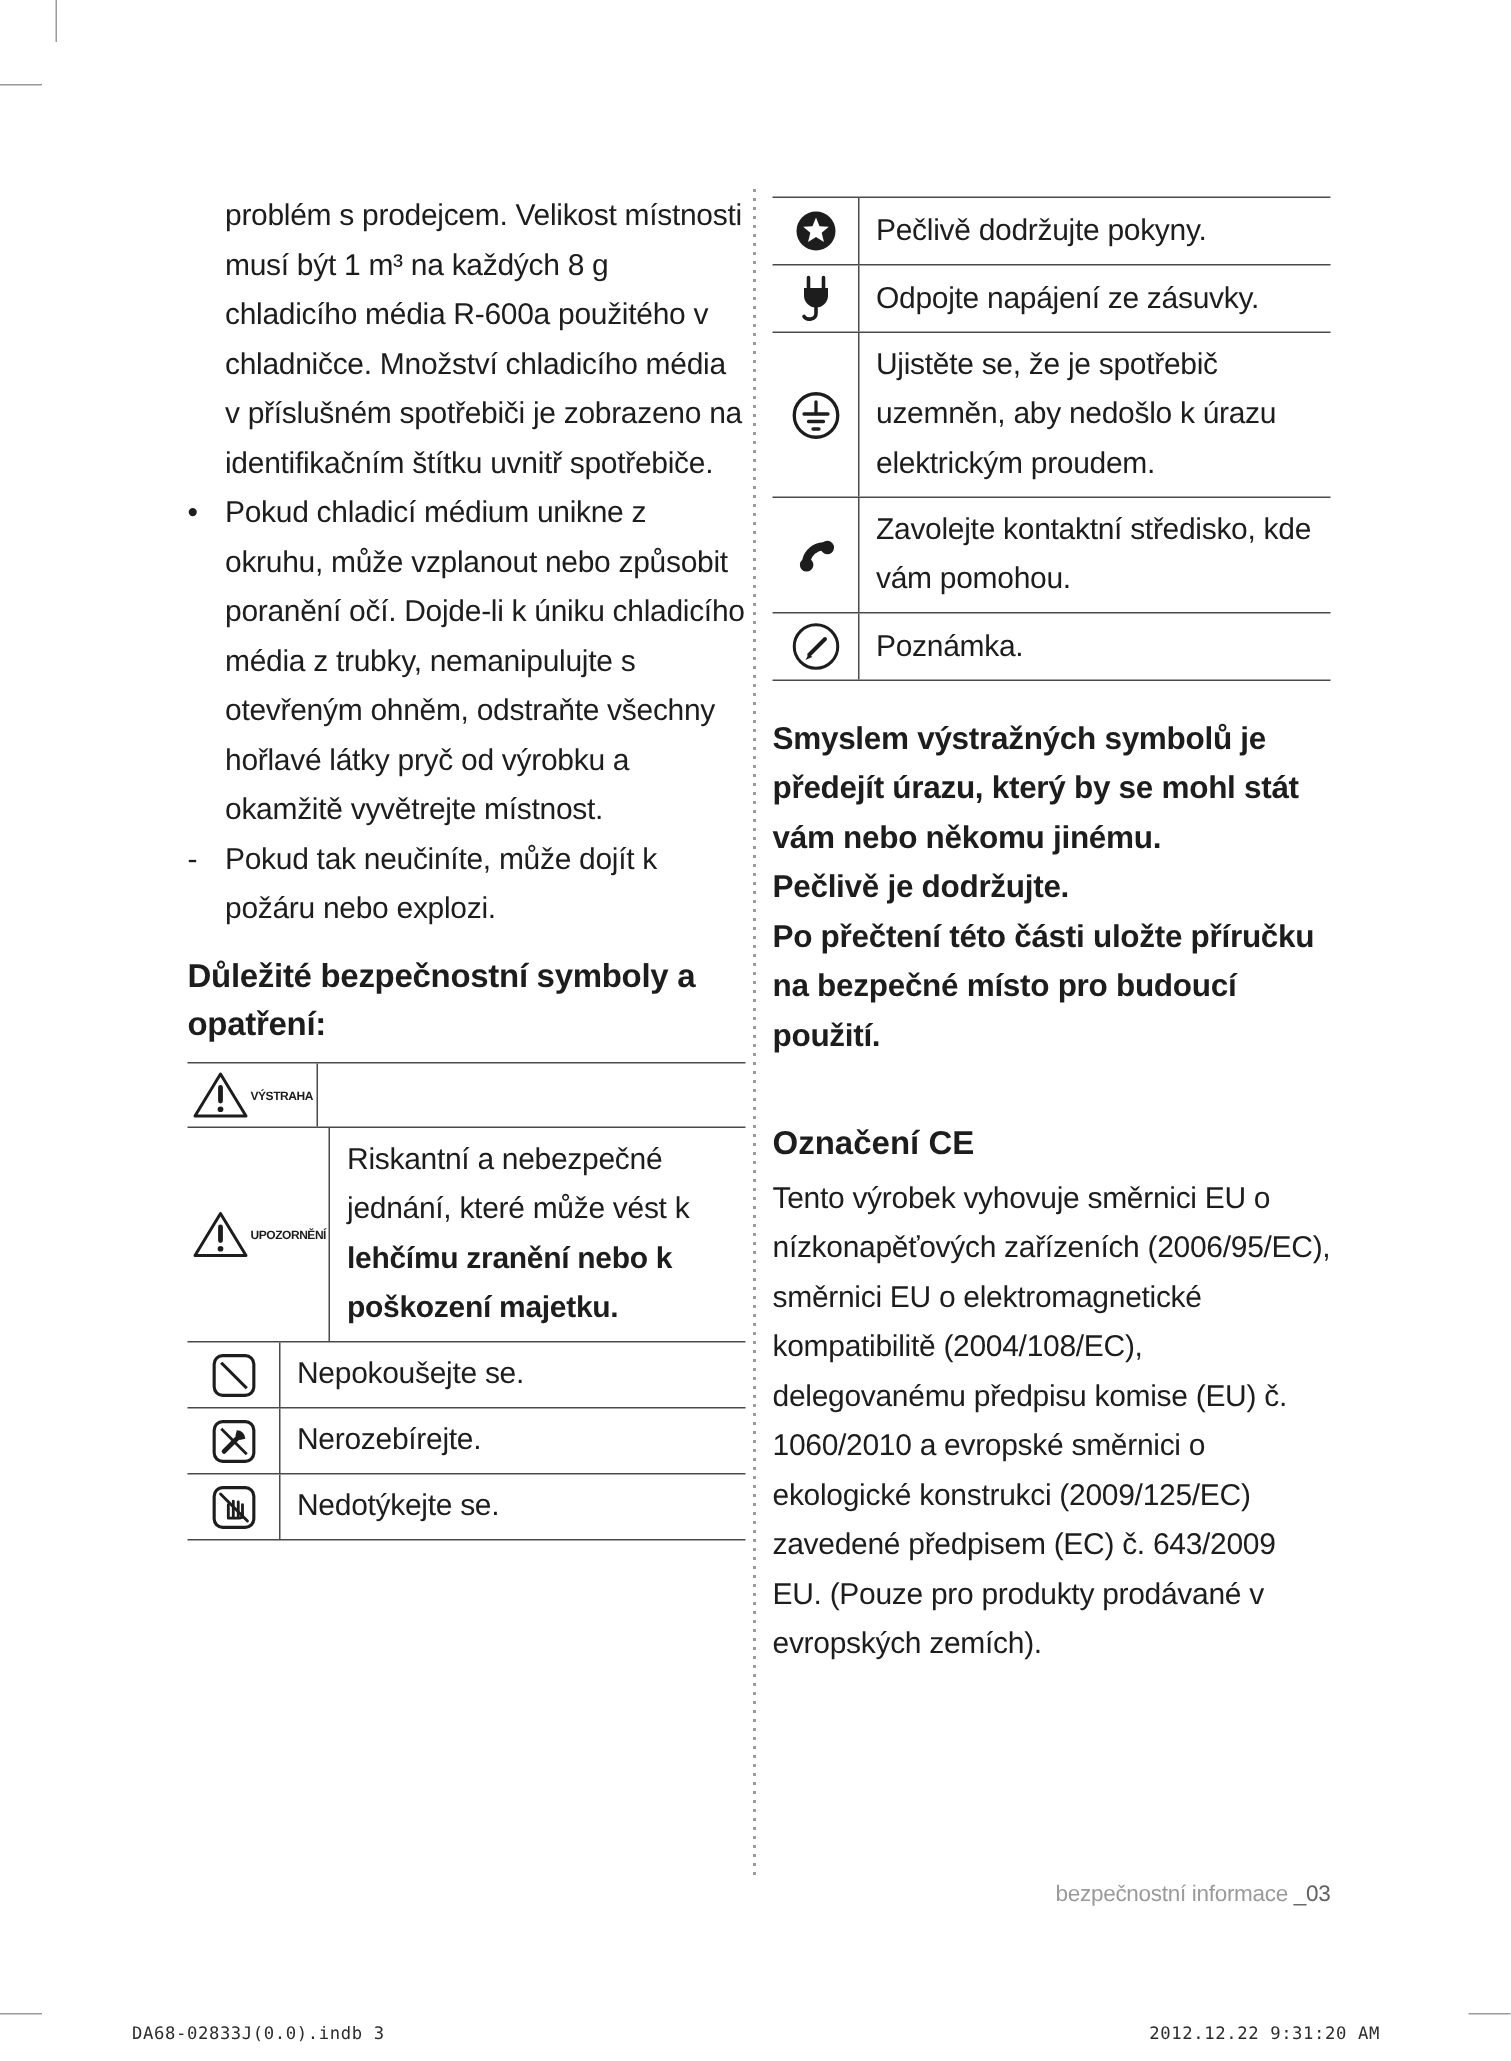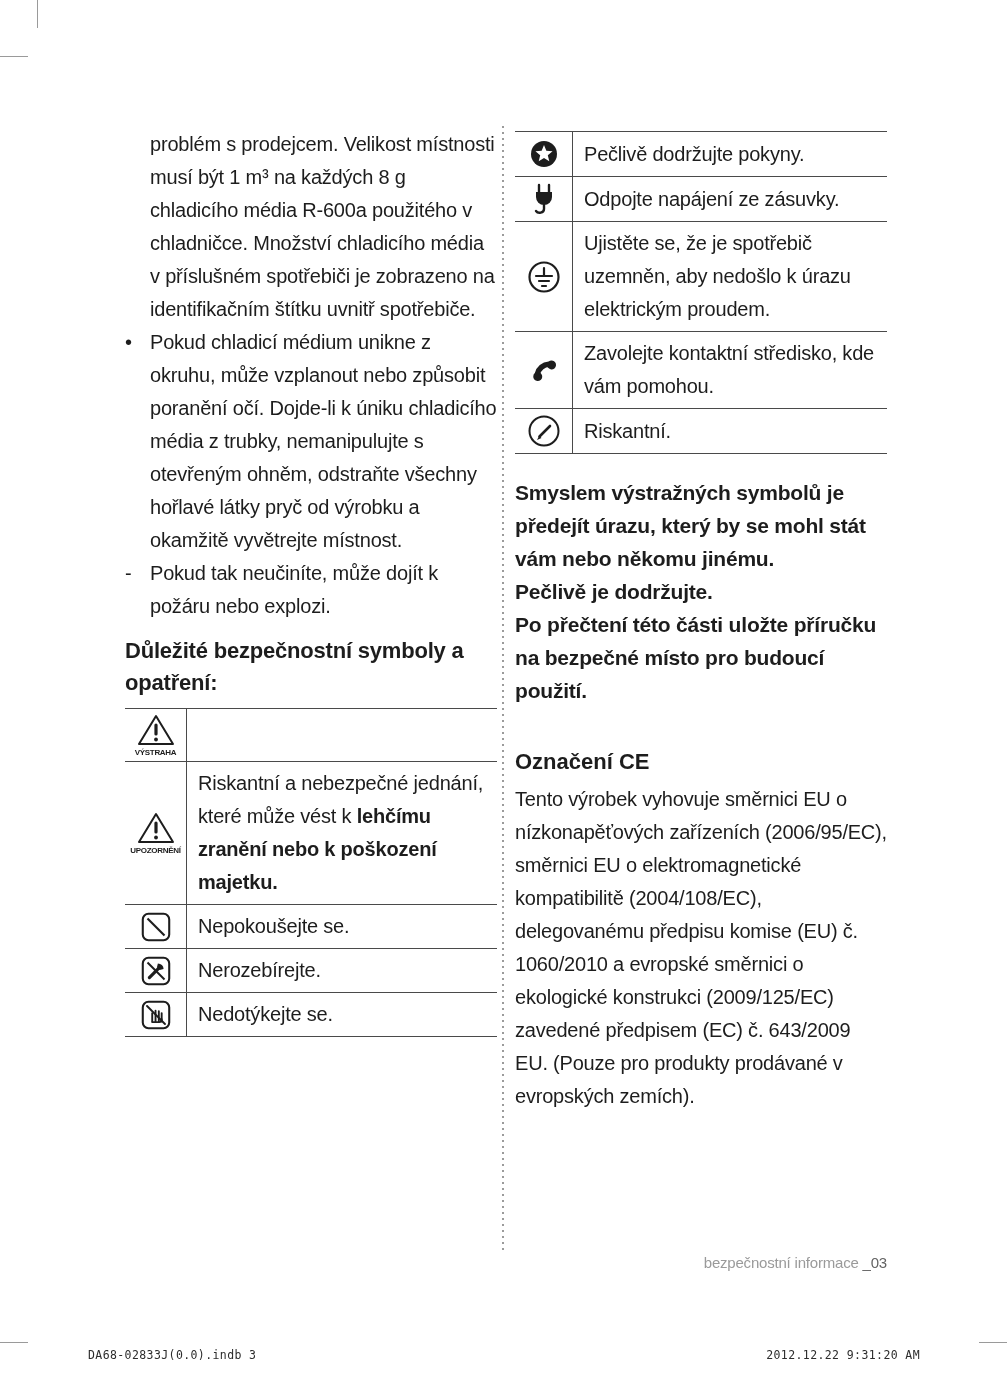--- a/index.html
+++ b/index.html
@@ -33,21 +33,21 @@
   .section-heading {
     font-size:22px; font-weight:bold; line-height:32px;
     margin-top:12px; margin-bottom:9px; letter-spacing:-0.2px;
   }
 
   
   .sym-table { border-top:1px solid #4a4a4a; margin-top:5px; }
   .sym-row   { display:flex; align-items:center; border-bottom:1px solid #4a4a4a; min-height:43px; }
   .icon-cell {
     flex:0 0 62px; align-self:stretch; border-right:1px solid #4a4a4a;
-    display:flex; flex-direction:column; align-items:center; justify-content:center; padding:4px 2px;
+    display:flex; flex-direction:row; align-items:center; justify-content:center; padding:4px 2px;
   }
   .right-table .icon-cell { flex:0 0 58px; }
   .text-cell { flex:1; padding:5px 0 5px 11px; font-size:20px; line-height:33px; letter-spacing:-0.2px; }
   .icon-label { font-size:8px; font-weight:bold; letter-spacing:-0.3px; white-space:nowrap; margin-top:1px; }
   .icon-box { display:flex; align-items:center; justify-content:center; }
 
   
   .warning-statement { margin-top:22px; }
   .warning-statement p { font-weight:bold; font-size:21px; line-height:33px; letter-spacing:-0.2px; }
   .ce-heading { font-size:22px; font-weight:bold; line-height:30px; margin-top:40px; margin-bottom:6px; }
@@ -228,21 +228,21 @@
       <div class="sym-row">
         <div class="icon-cell">
           <span class="icon-box">
             <svg width="36" height="36" viewBox="0 0 36 36" fill="none" stroke="#1d1d1d" stroke-width="2">
               <circle cx="18" cy="18" r="14.5"></circle>
               <path d="M13.5 23.5 L24 13" stroke-width="2.6" stroke-linecap="round"></path>
               <polygon points="11,27 13.2,22.8 15.5,25" fill="#1d1d1d" stroke="none"></polygon>
             </svg>
           </span>
         </div>
-        <div class="text-cell">Riskantní.</div>
+        <div class="text-cell">Poznámka.</div>
       </div>
 
     </div>
 
     <div class="warning-statement">
       <p>Smyslem výstražných symbolů je předejít úrazu, který by se mohl stát vám nebo někomu jinému.</p>
       <p>Pečlivě je dodržujte.</p>
       <p>Po přečtení této části uložte příručku na bezpečné místo pro budoucí použití.</p>
     </div>
 

